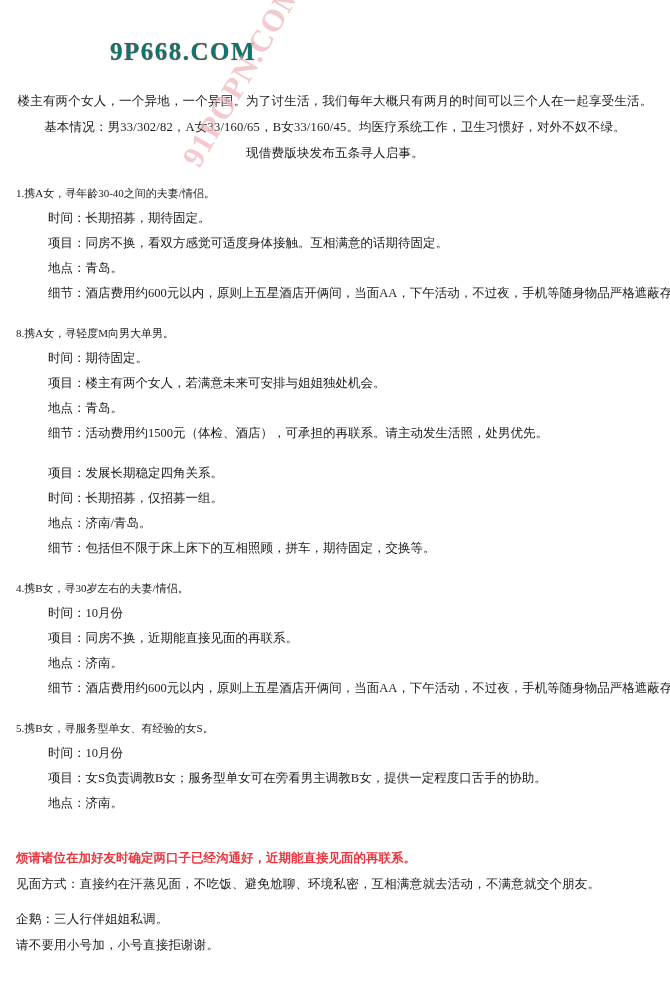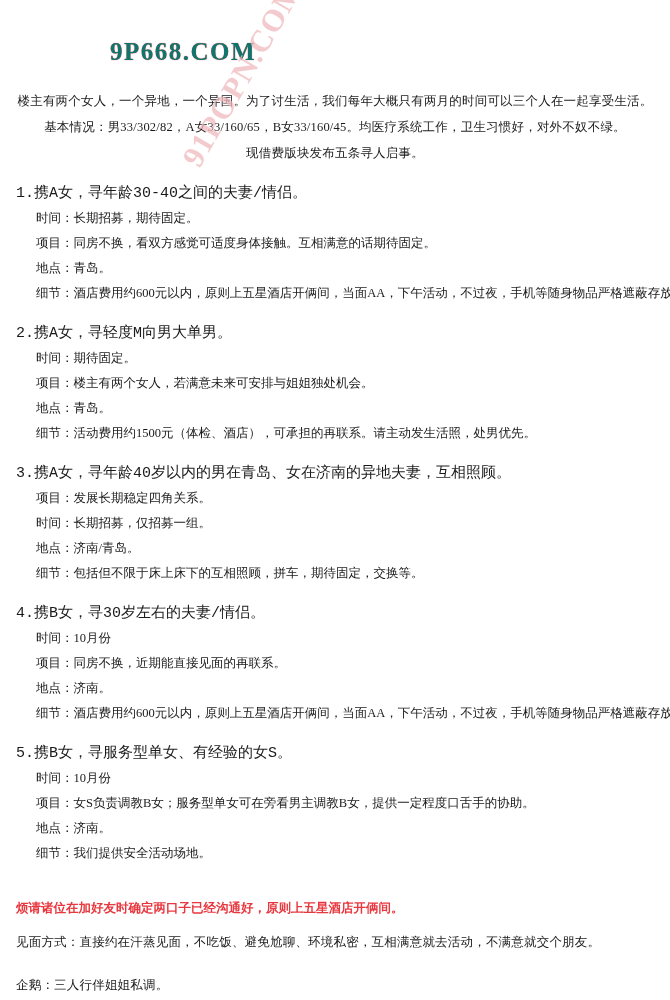--- a/index.html
+++ b/index.html
@@ -61,45 +61,45 @@
     font-size: 12.5px;
     line-height: 25px;
     letter-spacing: 0.2px;
     white-space: nowrap;
   }
   .intro .line { line-height: 26px; text-align: center; }
   .listing {
     margin-top: 15px;
   }
   .listing .title {
-    font-size: 15px;
+    font-size: 11px;
     line-height: 25px;
     white-space: nowrap;
-    font-family: Liberation Mono, monospace;
   }
   .listing .row {
     font-size: 12.5px;
     line-height: 25px;
     white-space: nowrap;
     padding-left: 20px;
   }
   .row .label {
     display: inline-block;
+    margin-left: 12px;
   }
   .footer {
     margin-top: 30px;
   }
   .footer-highlight {
     color: #e8383f;
     font-size: 12.5px;
     line-height: 25px;
     white-space: nowrap;
     font-weight: bold;
   }
-  .footer .line { line-height: 26px; margin-top: 8px; }
+  .footer .line { line-height: 26px; }
   .gap-sm { height: 9px; }
 </style>
 </head>
 <body>
 
 <div class="page">
 
   <div class="watermark">91POPN.COM</div>
 
   <div class="logo-wrap">
@@ -114,53 +114,51 @@
 
   <div class="listing">
     <div class="title">1.携A女，寻年龄30-40之间的夫妻/情侣。</div>
     <div class="row"><span class="label">时间：</span><span>长期招募，期待固定。</span></div>
     <div class="row"><span class="label">项目：</span><span>同房不换，看双方感觉可适度身体接触。互相满意的话期待固定。</span></div>
     <div class="row"><span class="label">地点：</span><span>青岛。</span></div>
     <div class="row"><span class="label">细节：</span><span>酒店费用约600元以内，原则上五星酒店开俩间，当面AA，下午活动，不过夜，手机等随身物品严格遮蔽存放。</span></div>
   </div>
 
   <div class="listing">
-    <div class="title">2.携A女，寻轻度M向男大单男。</div>
+    <div class="title">8.携A女，寻轻度M向男大单男。</div>
     <div class="row"><span class="label">时间：</span><span>期待固定。</span></div>
     <div class="row"><span class="label">项目：</span><span>楼主有两个女人，若满意未来可安排与姐姐独处机会。</span></div>
     <div class="row"><span class="label">地点：</span><span>青岛。</span></div>
     <div class="row"><span class="label">细节：</span><span>活动费用约1500元（体检、酒店），可承担的再联系。请主动发生活照，处男优先。</span></div>
   </div>
 
   <div class="listing">
-    <div class="title">3.携A女，寻年龄40岁以内的男在青岛、女在济南的异地夫妻，互相照顾。</div>
     <div class="row"><span class="label">项目：</span><span>发展长期稳定四角关系。</span></div>
     <div class="row"><span class="label">时间：</span><span>长期招募，仅招募一组。</span></div>
     <div class="row"><span class="label">地点：</span><span>济南/青岛。</span></div>
     <div class="row"><span class="label">细节：</span><span>包括但不限于床上床下的互相照顾，拼车，期待固定，交换等。</span></div>
   </div>
 
   <div class="listing">
     <div class="title">4.携B女，寻30岁左右的夫妻/情侣。</div>
     <div class="row"><span class="label">时间：</span><span>10月份</span></div>
     <div class="row"><span class="label">项目：</span><span>同房不换，近期能直接见面的再联系。</span></div>
     <div class="row"><span class="label">地点：</span><span>济南。</span></div>
     <div class="row"><span class="label">细节：</span><span>酒店费用约600元以内，原则上五星酒店开俩间，当面AA，下午活动，不过夜，手机等随身物品严格遮蔽存放。</span></div>
   </div>
 
   <div class="listing">
     <div class="title">5.携B女，寻服务型单女、有经验的女S。</div>
     <div class="row"><span class="label">时间：</span><span>10月份</span></div>
     <div class="row"><span class="label">项目：</span><span>女S负责调教B女；服务型单女可在旁看男主调教B女，提供一定程度口舌手的协助。</span></div>
     <div class="row"><span class="label">地点：</span><span>济南。</span></div>
-    <div class="row"><span class="label">细节：</span><span>我们提供安全活动场地。</span></div>
   </div>
 
   <div class="footer">
-    <div class="footer-highlight">烦请诸位在加好友时确定两口子已经沟通好，原则上五星酒店开俩间。</div>
+    <div class="footer-highlight">烦请诸位在加好友时确定两口子已经沟通好，近期能直接见面的再联系。</div>
     <div class="line">见面方式：直接约在汗蒸见面，不吃饭、避免尬聊、环境私密，互相满意就去活动，不满意就交个朋友。</div>
     <div class="gap-sm"></div>
     <div class="line">企鹅：三人行伴姐姐私调。</div>
     <div class="line">请不要用小号加，小号直接拒谢谢。</div>
 
   </div>
 
 </div>
 
 </body></html>

